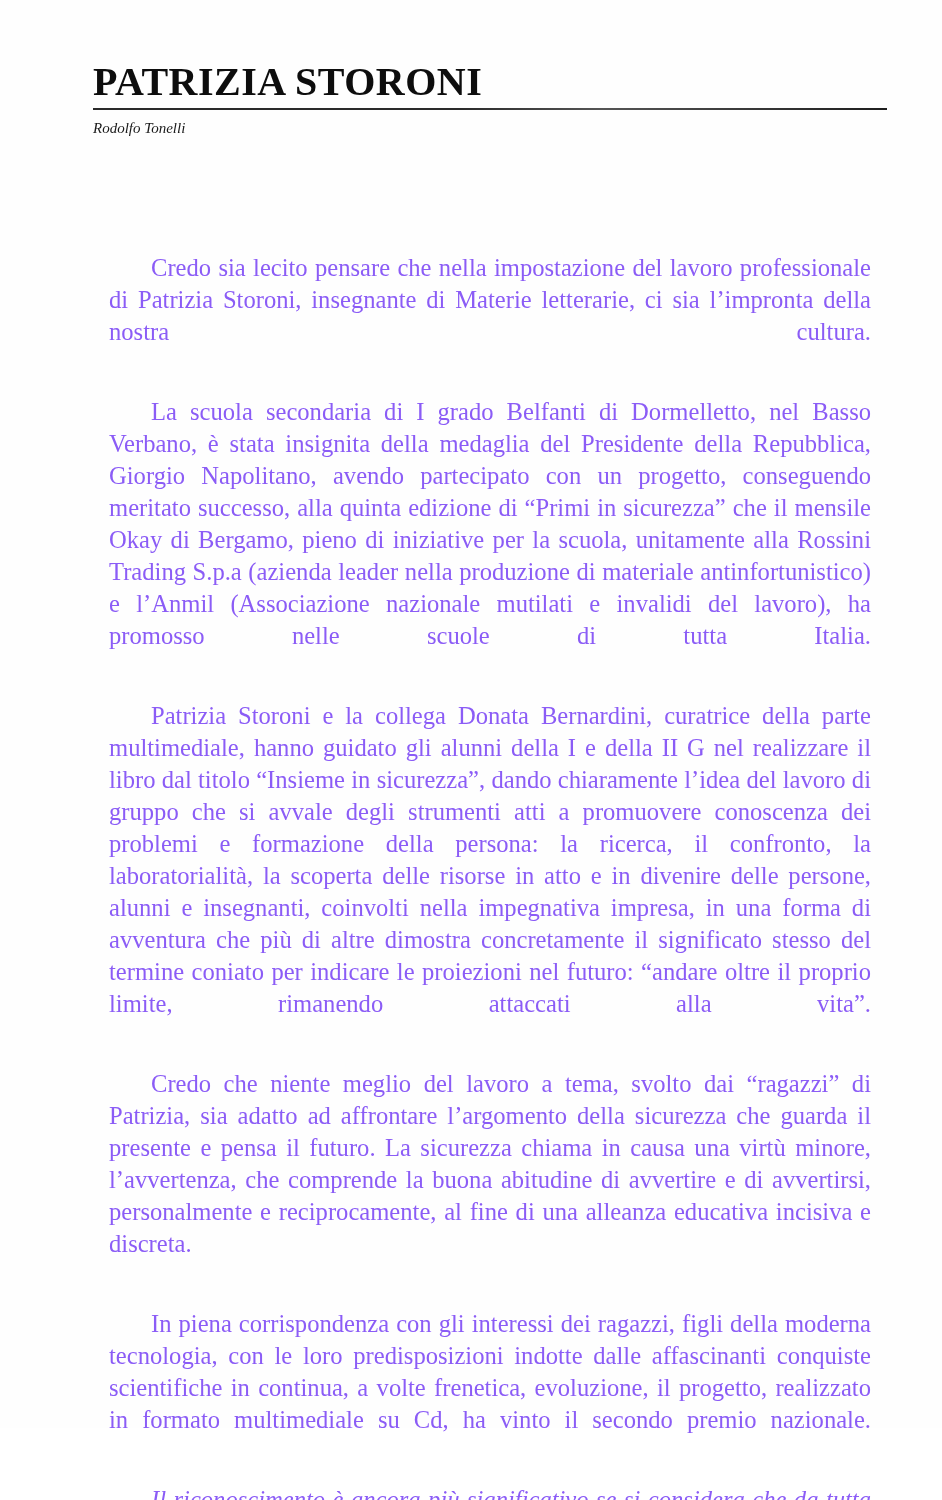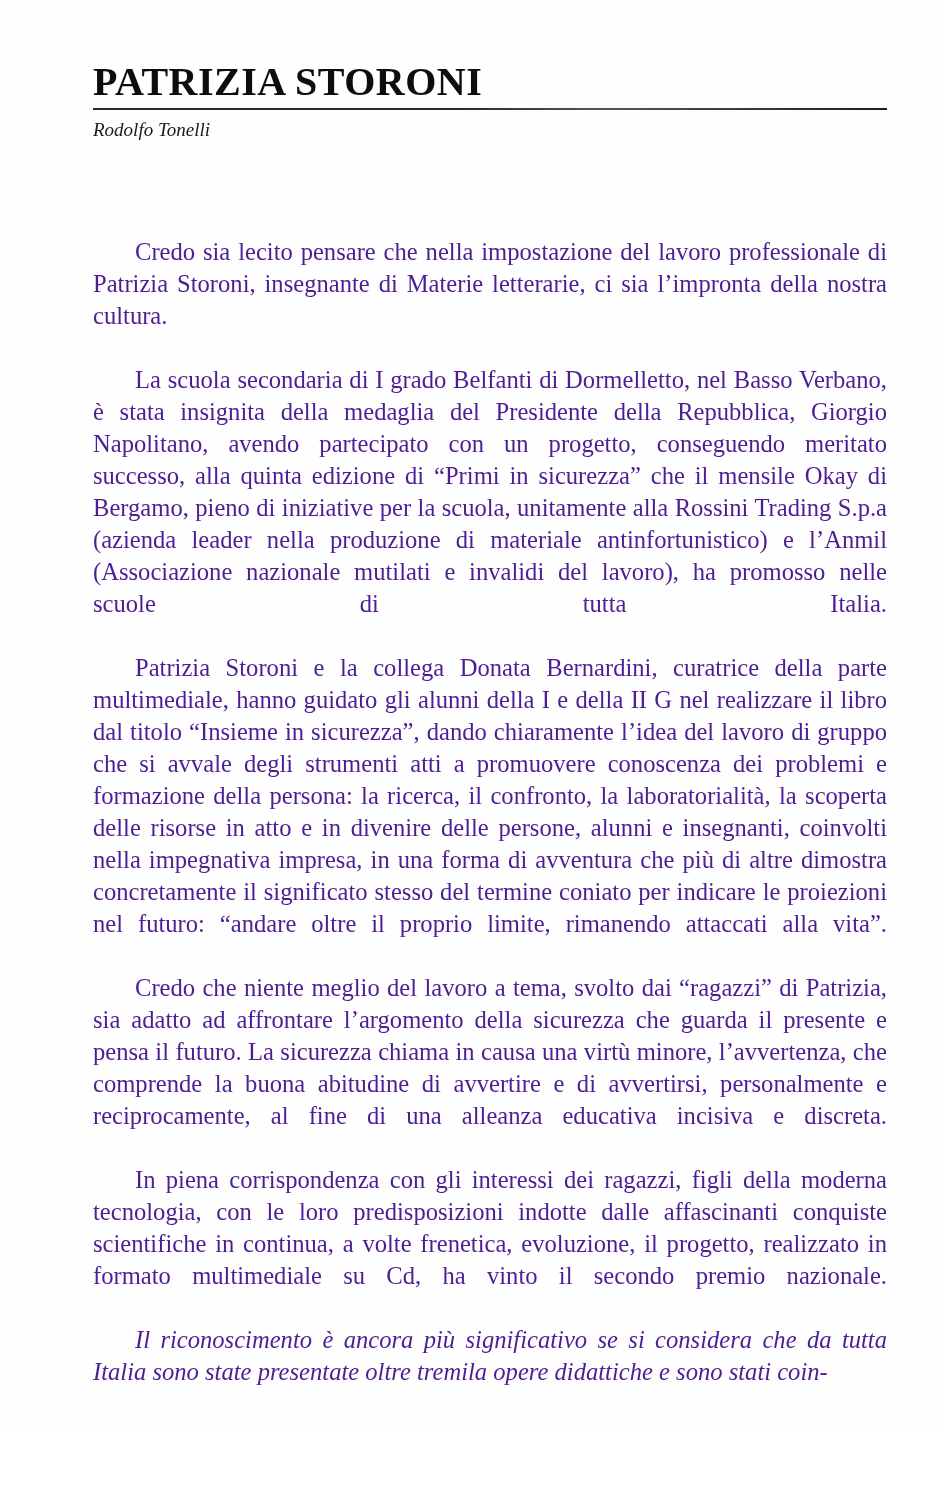--- a/index.html
+++ b/index.html
@@ -48,44 +48,44 @@
 
   .title-rule {
     width: 794px;
     height: 2px;
     background: linear-gradient(to right, #2a2a2a 0%, #2a2a2a 46%, #555 64%, #1e1e1e 100%);
     margin: 0;
   }
 
   .author {
     font-style: italic;
-    font-size: 19px;
+    font-size: 15px;
     line-height: 1.2;
     color: #1a1a1a;
     margin: 9px 0 0 0;
     padding: 0;
   }
 
   
   .body-text {
     position: absolute;
     left: 93px;
     top: 236px;
     width: 794px;
   }
 
   .para {
-    margin: 0;
+    margin: 16px;
     padding: 0;
     text-align: justify;
     text-justify: inter-word;
     font-size: 24.6px;
     line-height: 32px;
     text-indent: 42px;
-    color: #4c1d95;
+    color: #8b5cf6;
     -webkit-hyphens: none;
     hyphens: none;
     word-spacing: 0px;
   }
 
   .para.italic {
     font-style: italic;
   }
 
   

